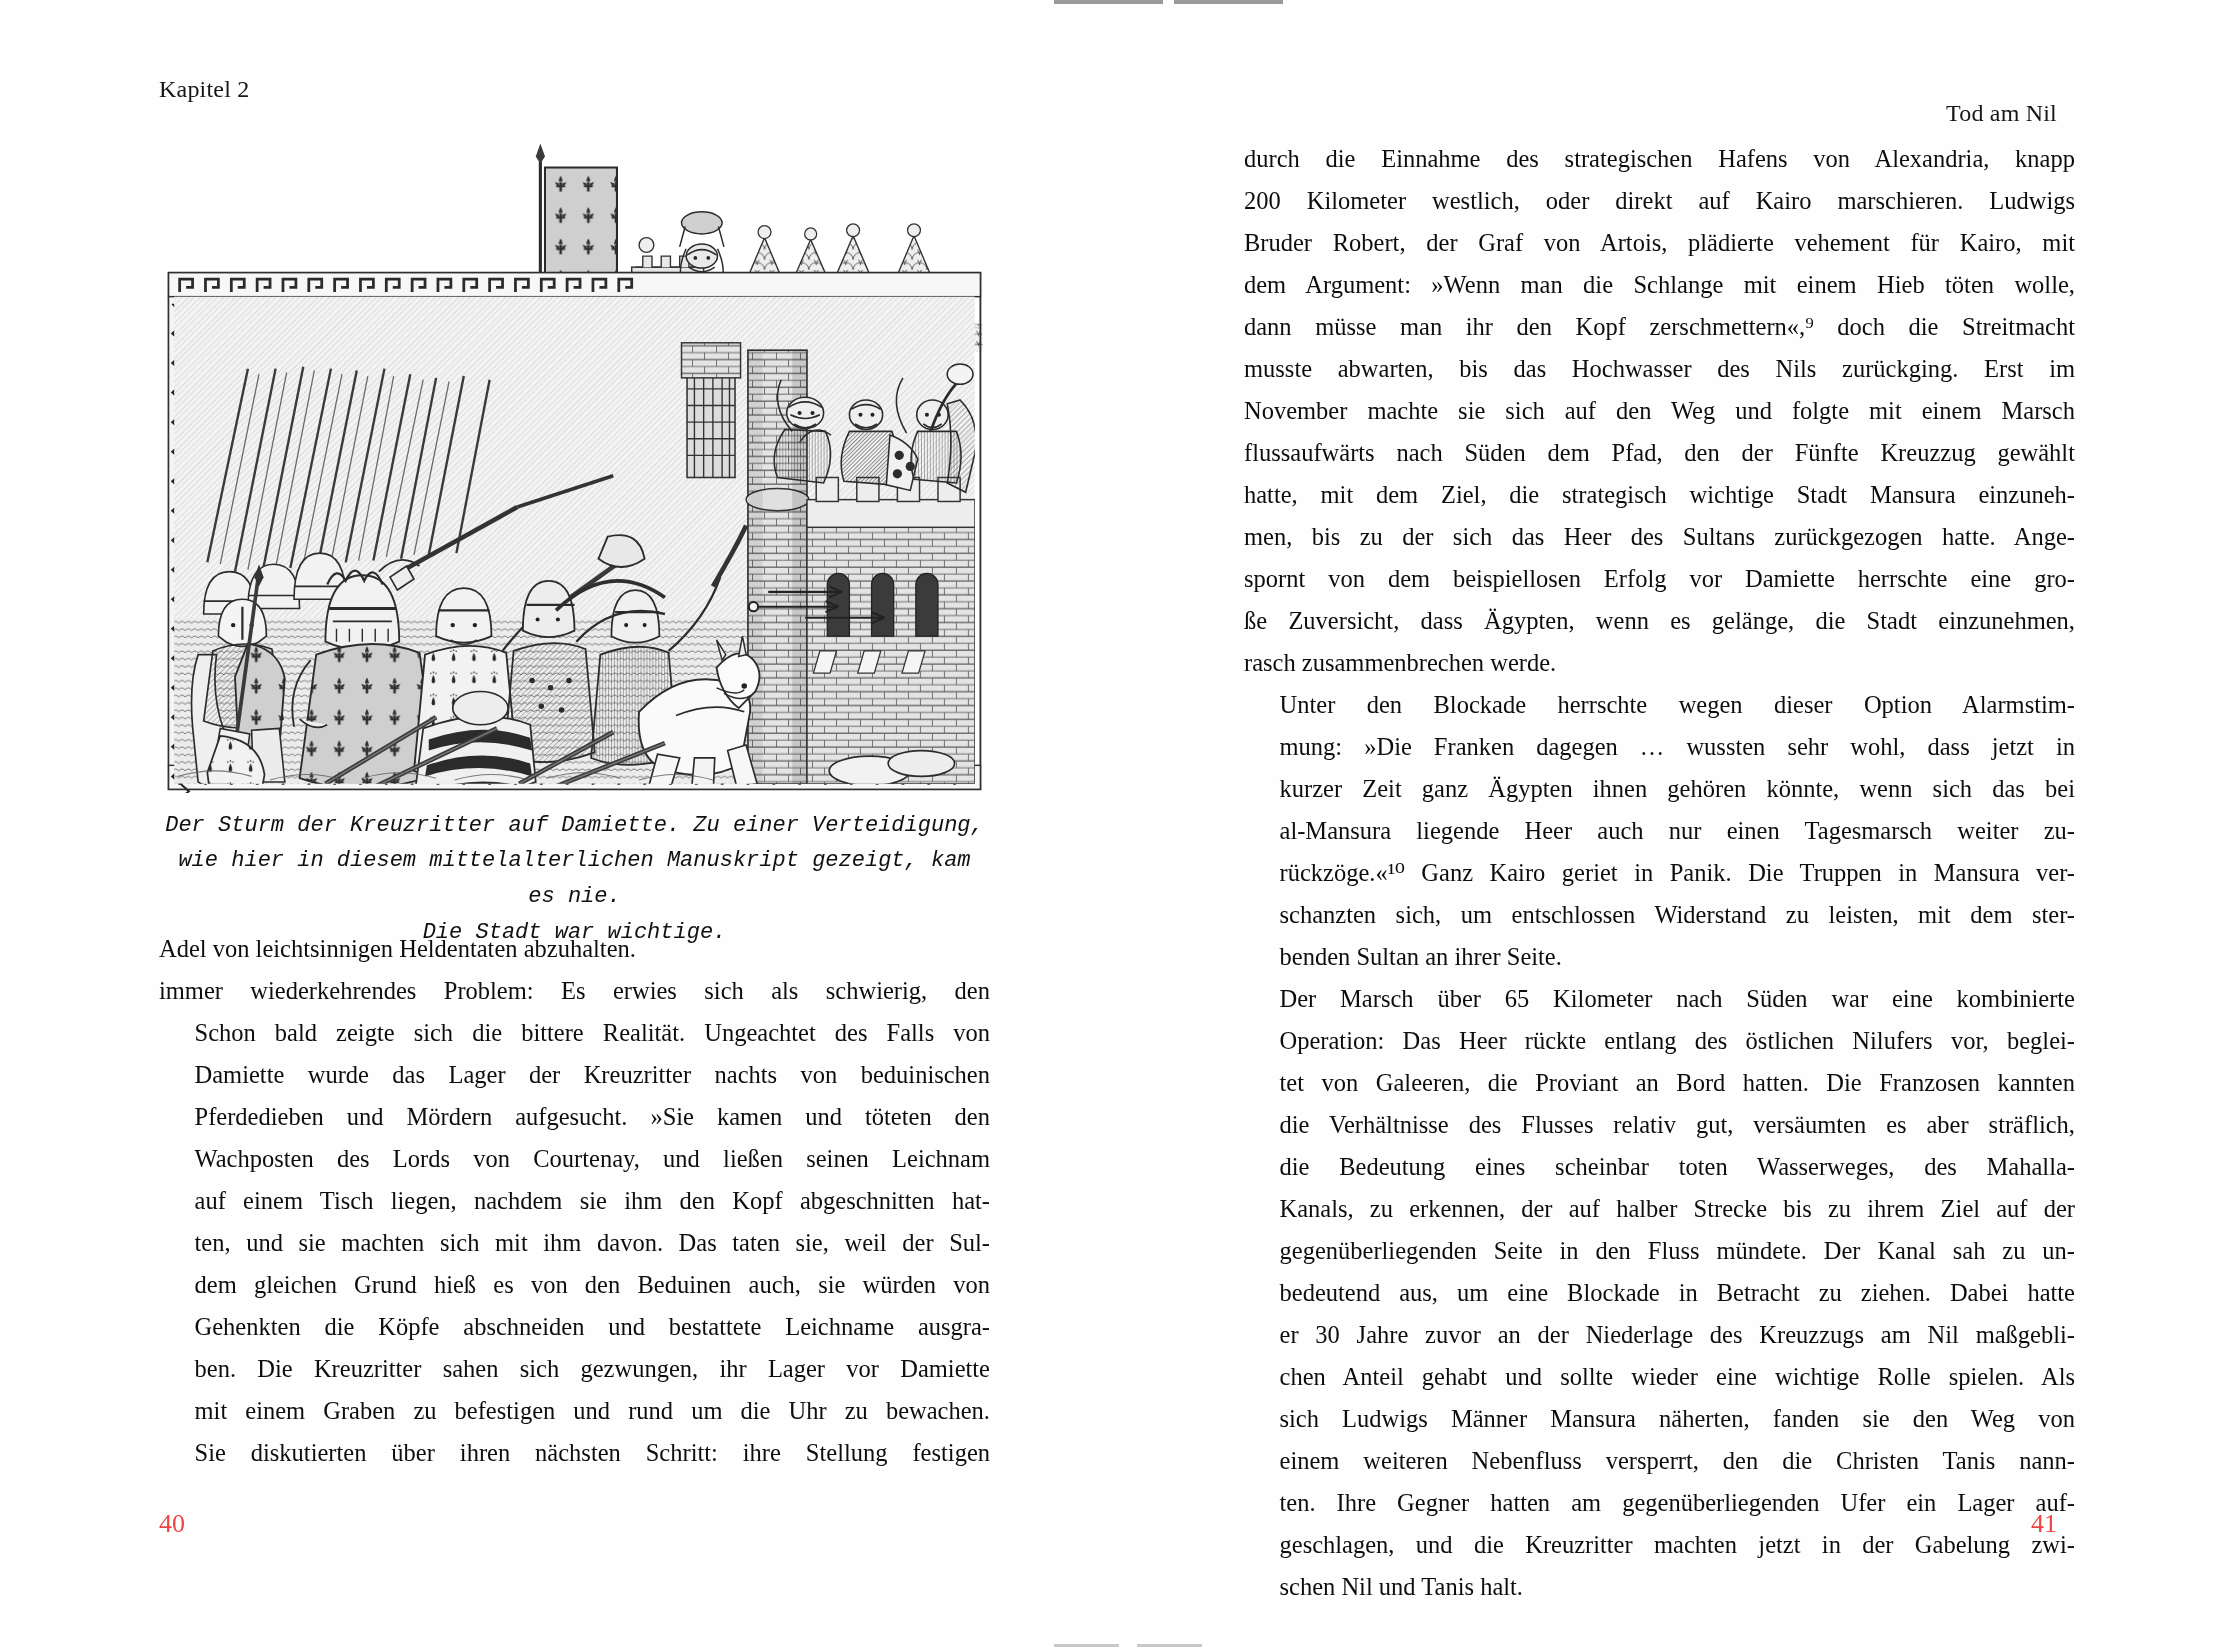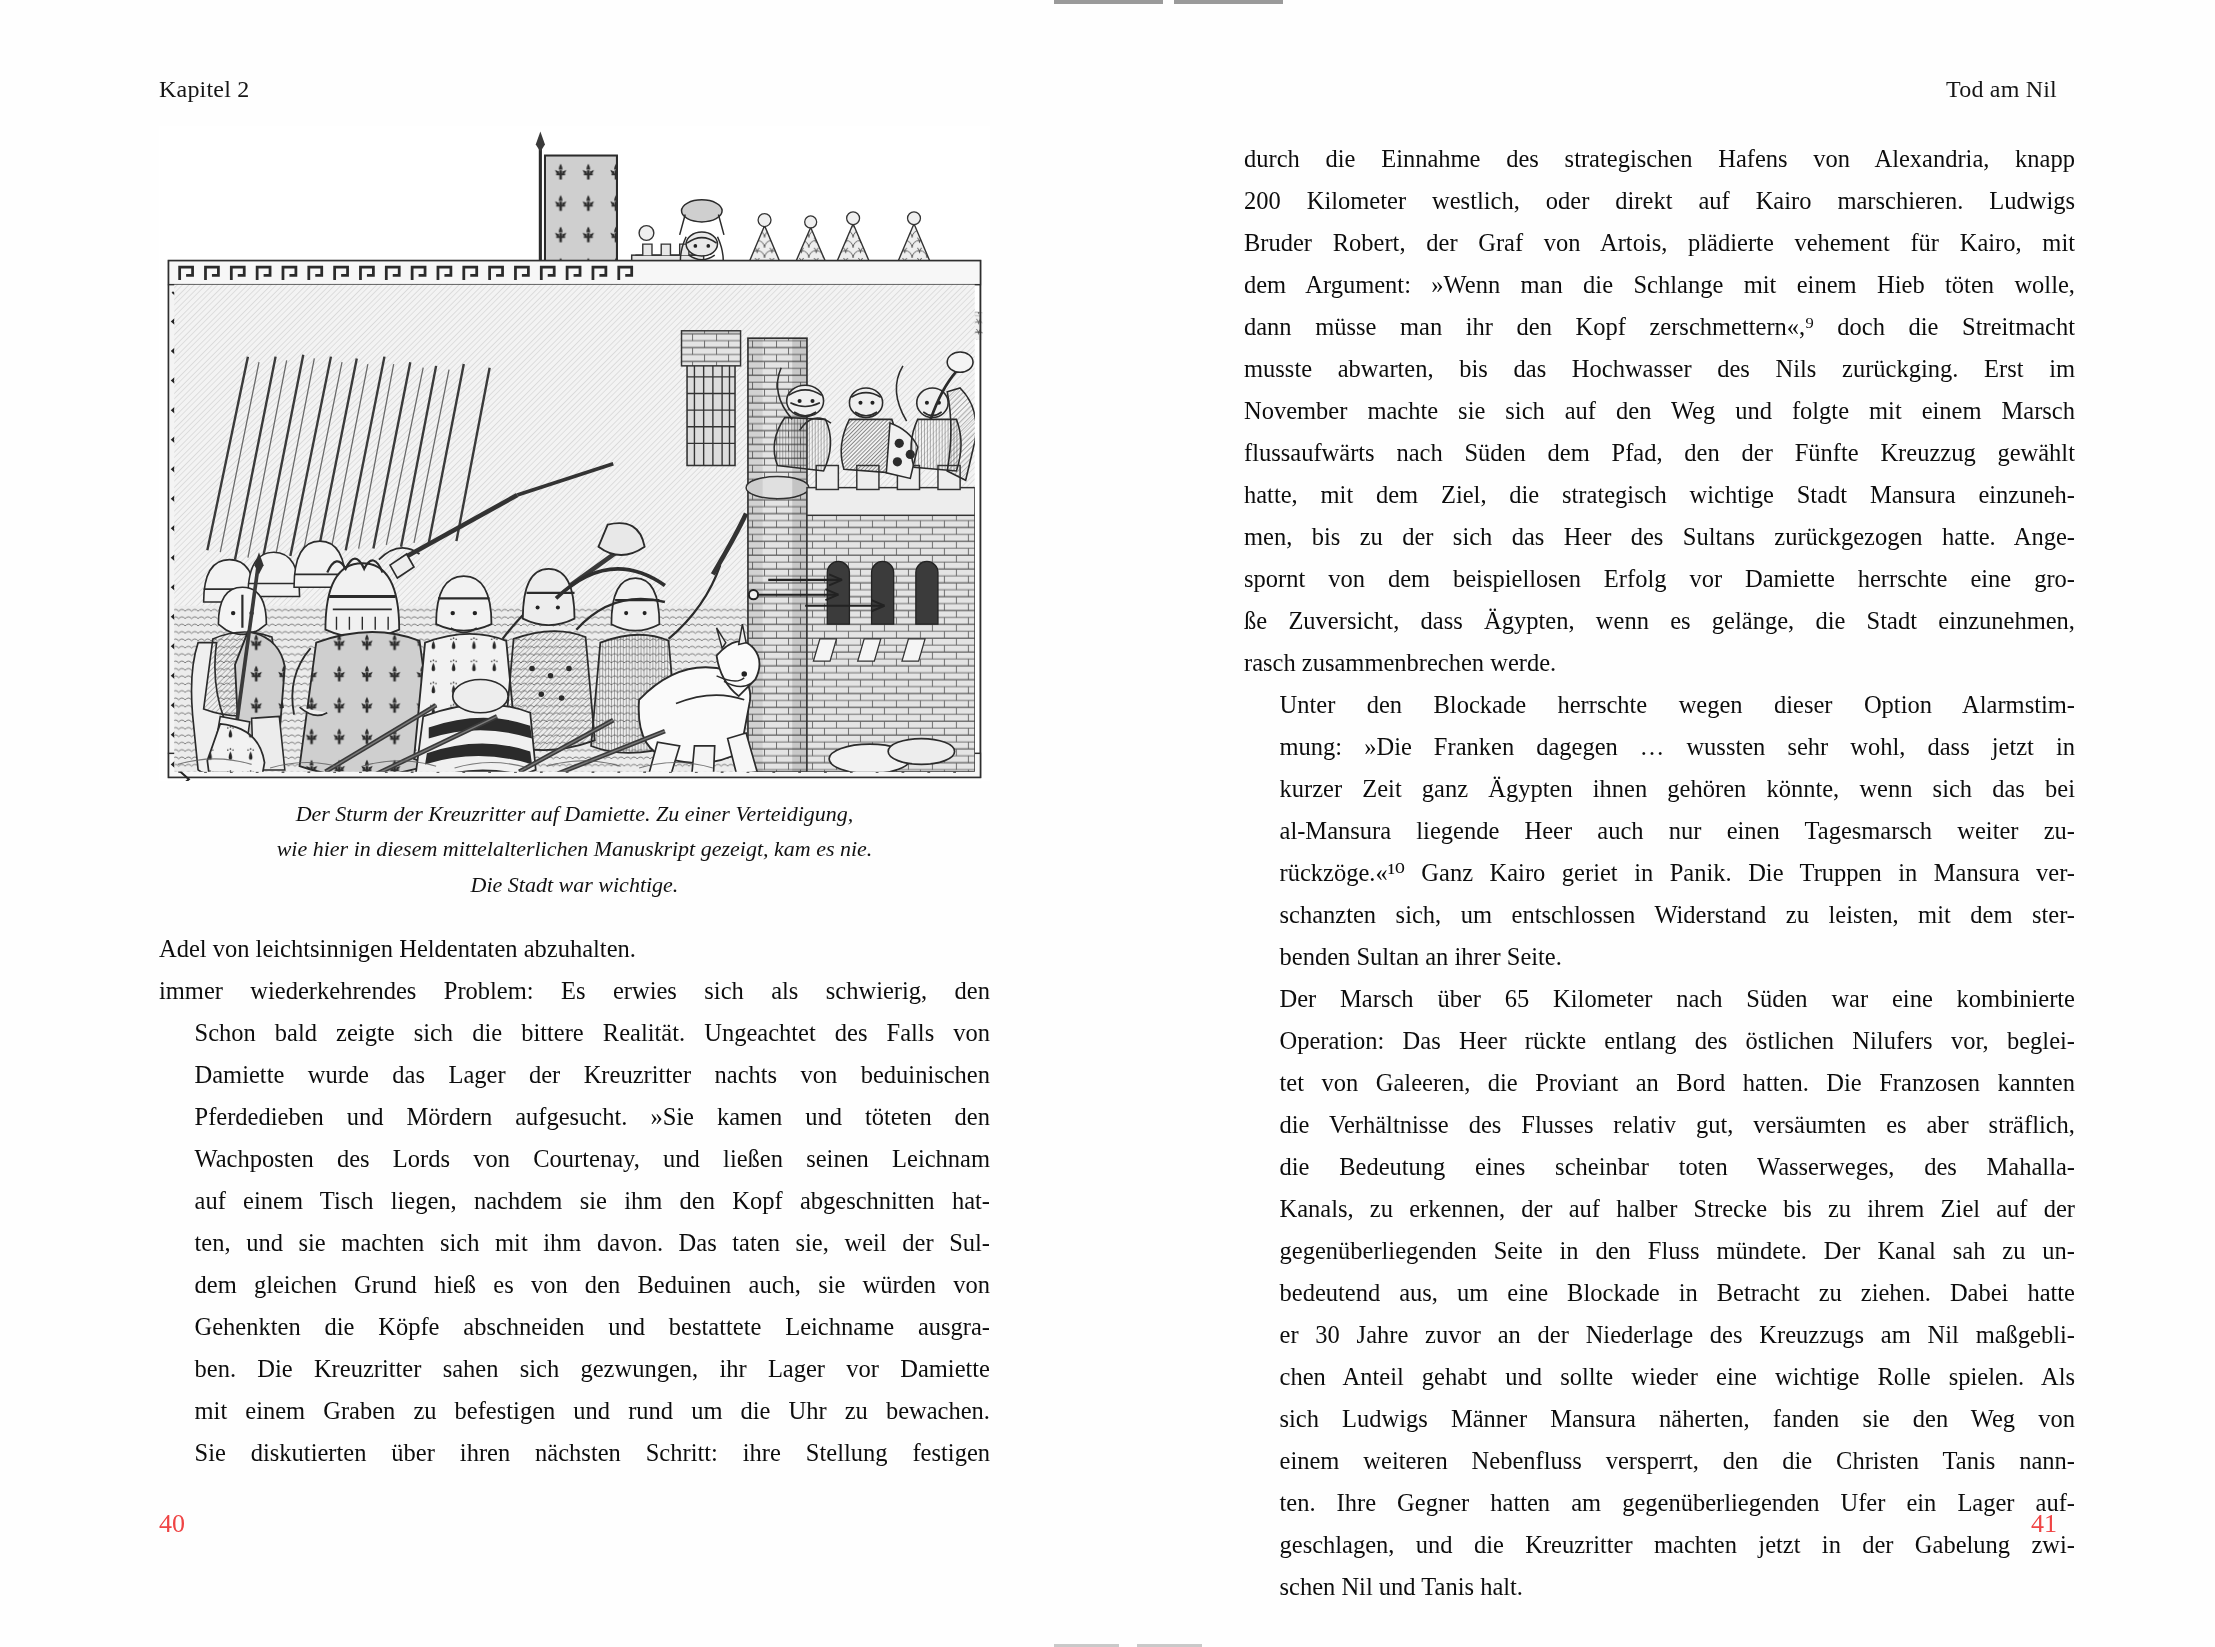--- a/index.html
+++ b/index.html
@@ -48,38 +48,39 @@
   
   .running-head {
     position: absolute;
     top: 76px;
     font-size: 24px;
     letter-spacing: 0.2px;
     color: #161616;
     white-space: nowrap;
   }
   #head-left  { left: 159px; }
-  #head-right { right: 159px; text-align: center; }
+  #head-right { right: 159px; text-align: center; margin-top: 24px; }
 
   
   .folio {
     position: absolute;
     top: 1509px;
     font-size: 26px;
     color: #ef4444;
   }
   #folio-left  { left: 159px; }
   #folio-right { right: 159px; }
 
   
   #figure-block {
     position: absolute;
     left: 159px;
-    top: 126px;
+    top: 138px;
     width: 831px;
+    font-family: Liberation Mono, monospace;
   }
   #figure-art {
     position: relative;
     width: 831px;
     height: 655px;
   }
   #figure-art svg { display: block; }
 
   #figure-caption {
     margin-top: 14.8px;

